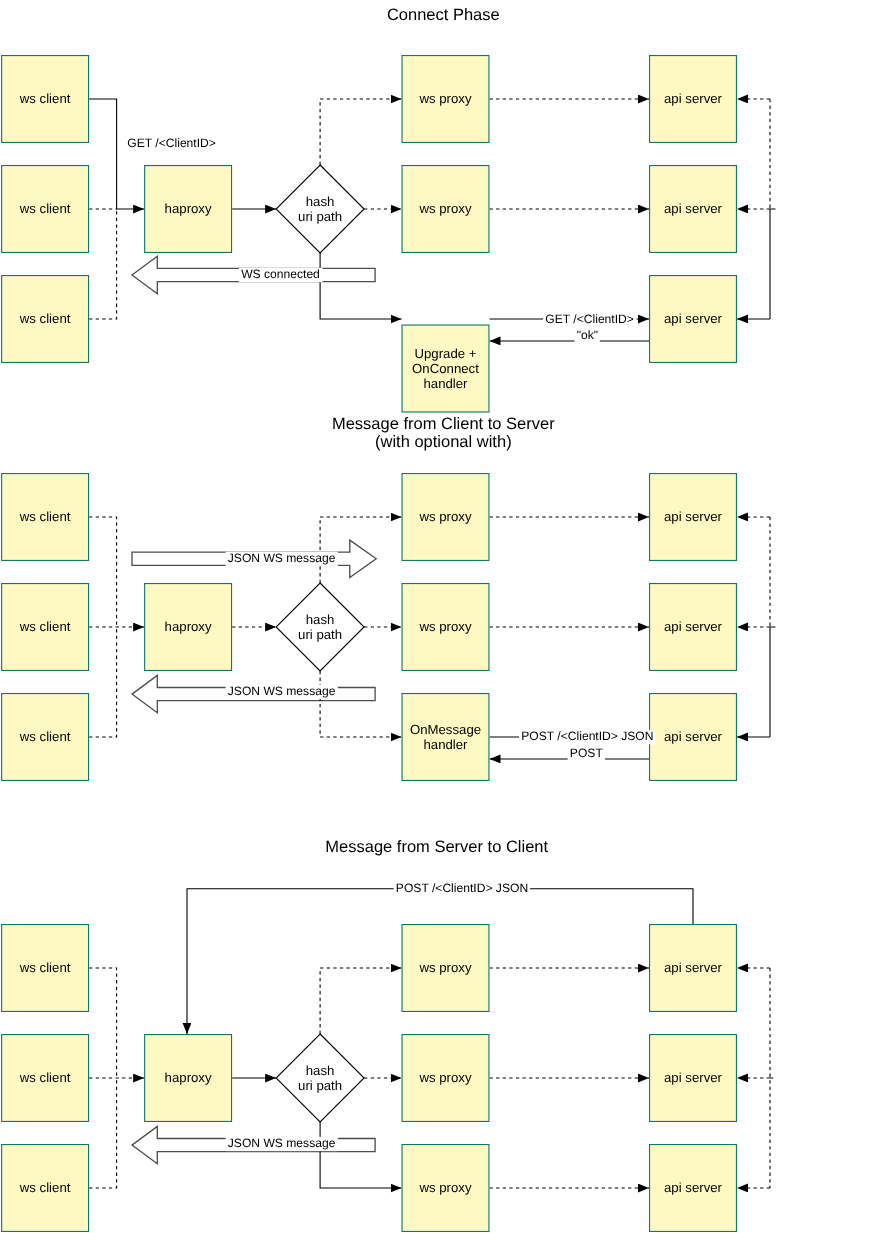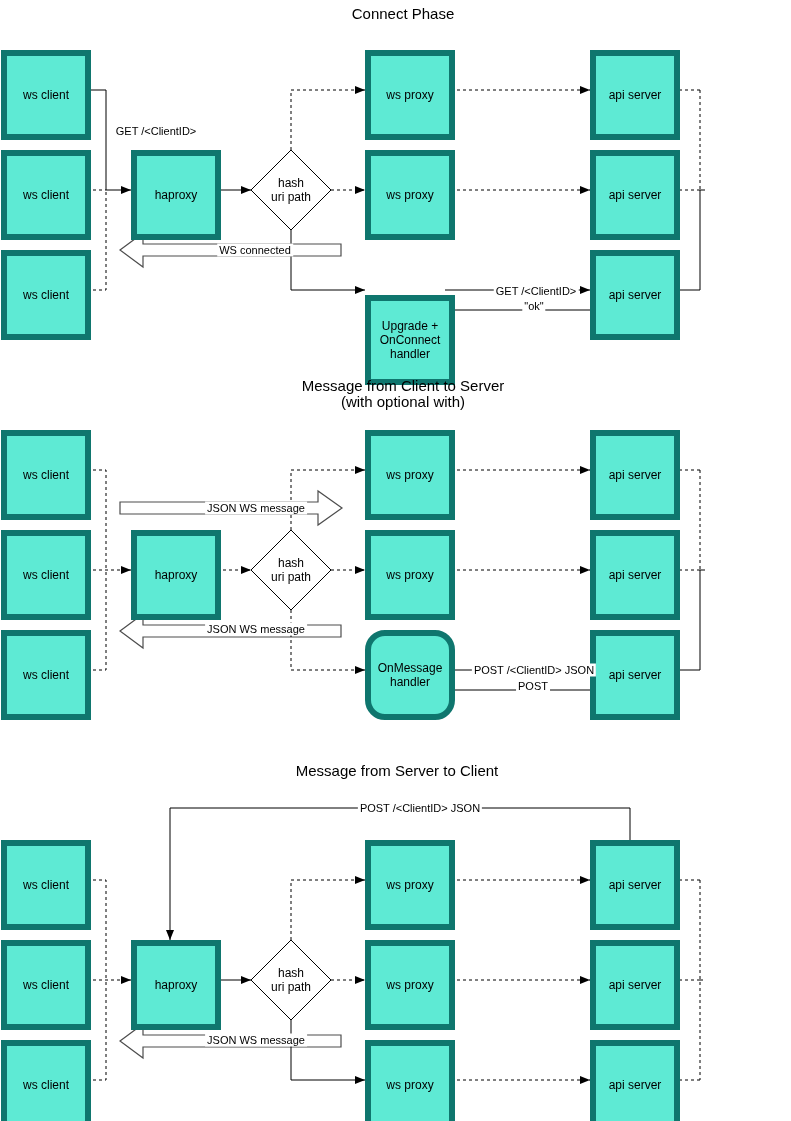--- a/index.html
+++ b/index.html
@@ -6,21 +6,21 @@
   #canvas {
     position:relative; width:705px; height:1121px; background:#ffffff;
     font-family:"Liberation Sans", sans-serif; color:#000; overflow:hidden;
   }
   #wires { position:absolute; left:0; top:0; width:791px; height:1121px; }
   .solid  { fill:none; stroke:#000; stroke-width:1; }
   .dashed { fill:none; stroke:#000; stroke-width:1; stroke-dasharray:3 3; }
   .shape  { fill:#ffffff; stroke:#000; stroke-width:1; }
   .fatarrow { fill:#ffffff; stroke:#4d4d4d; stroke-width:1.2; }
   .box {
-    position:absolute; width:78px; height:78px; background:#5eead4; border:6px solid #0f766e;
+    position:absolute; width:78px; height:78px; background:#fef9c3; border:1px solid #0f766e;
     display:flex; align-items:center; justify-content:center; text-align:center;
     font-size:12px; line-height:14px; white-space:pre-line;
   }
   .overlay-label {
     position:absolute; width:80px; height:80px; display:flex; align-items:center;
     justify-content:center; text-align:center; font-size:12px; line-height:14px;
     white-space:pre-line; background:transparent;
   }
   .db-label { position:absolute; width:60px; text-align:left; font-size:12px; transform:translateY(-50%); }
   .dlabel {
@@ -144,21 +144,21 @@
   <div class="title" style="left:403px; top:394px;">(with optional with)</div>
 
   <div class="box" style="left:1px; top:430px;">ws client</div>
   <div class="box" style="left:1px; top:530px;">ws client</div>
   <div class="box" style="left:1px; top:630px;">ws client</div>
   <div class="box" style="left:131px; top:530px;">haproxy</div>
   <div class="overlay-label" style="left:251px; top:530px;">hash
 uri path</div>
   <div class="box" style="left:365px; top:430px;">ws proxy</div>
   <div class="box" style="left:365px; top:530px;">ws proxy</div>
-  <div class="box" style="left:365px; top:630px;border-radius:20px;">OnMessage
+  <div class="box" style="left:365px; top:630px;">OnMessage
 handler</div>
   <div class="box" style="left:590px; top:430px;">api server</div>
   <div class="box" style="left:590px; top:530px;">api server</div>
   <div class="box" style="left:590px; top:630px;">api server</div>
   <div class="db-label" style="left:731px; top:582px;">DB</div>
 
   <div class="dlabel" style="left:232px; top:508px;">JSON WS message</div>
   <div class="dlabel" style="left:232px; top:629px;">JSON WS message</div>
   <div class="dlabel" style="left:510px; top:670px;">POST /&lt;ClientID&gt; JSON</div>
   <div class="dlabel" style="left:509px; top:686px;">POST</div>

